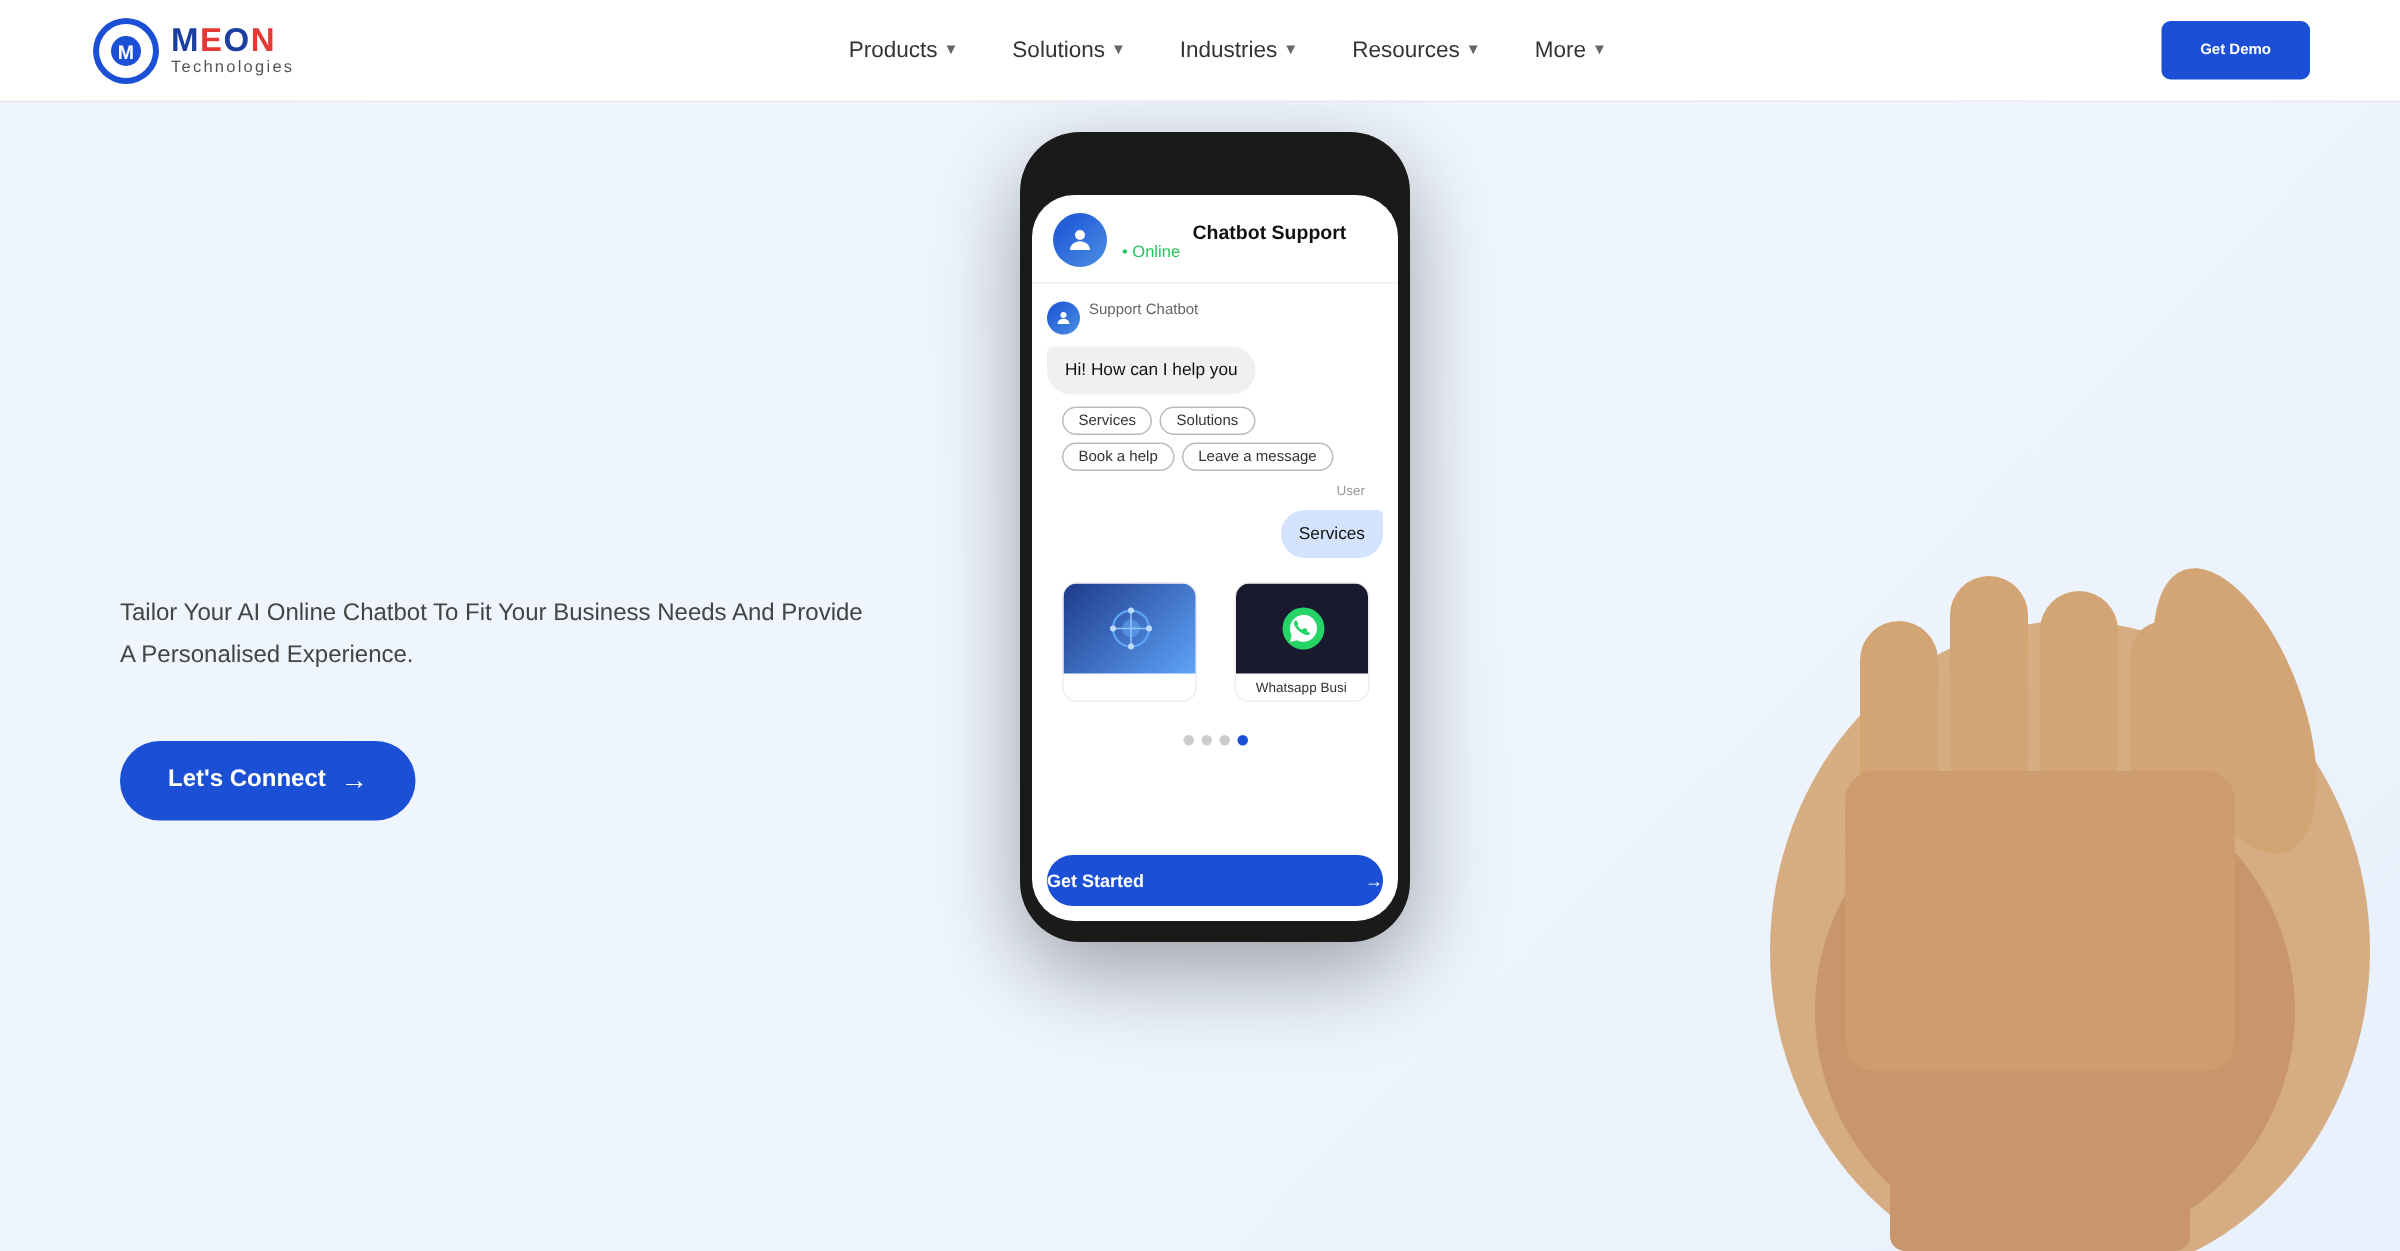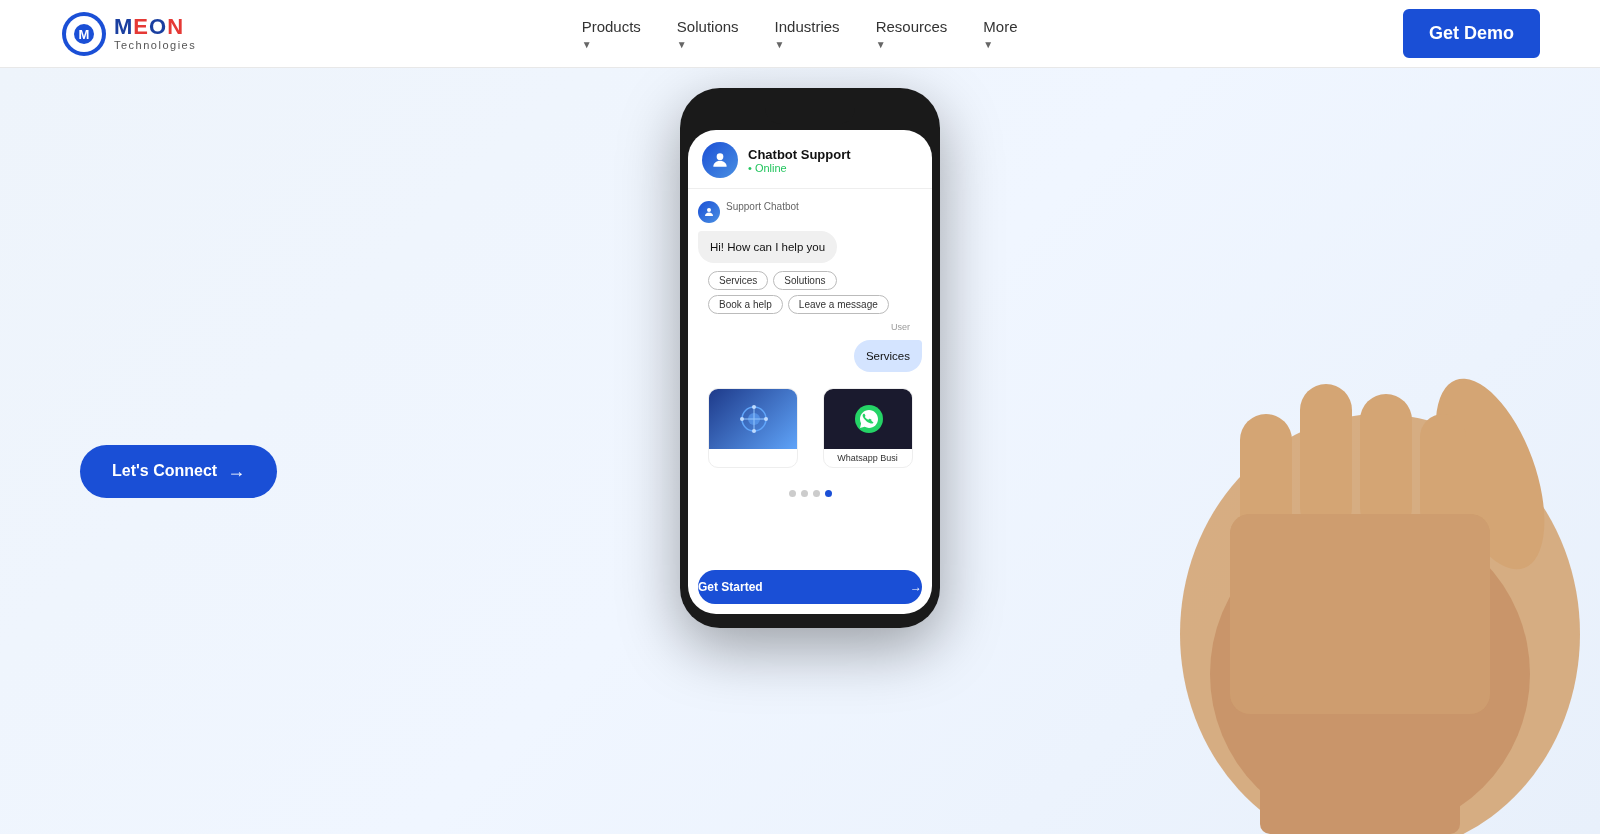--- a/index.html
+++ b/index.html
@@ -47,41 +47,40 @@
       letter-spacing: 1.5px;
       margin-top: 2px;
     }
     .nav-links {
       display: flex;
       align-items: center;
       gap: 8px;
     }
     .nav-item {
       display: flex;
-      align-items: flex-start;
+      align-items: center;
       gap: 4px;
       padding: 8px 14px;
       font-size: 15px;
       color: #333;
       cursor: pointer;
       border-radius: 4px;
       transition: background 0.2s;
-      flex-direction: column;
     }
     .nav-chevron {
       font-size: 10px;
       color: #666;
     }
     .get-demo-btn {
       background: #1a4fd6;
       color: #fff;
       border: 2px solid #1a4fd6;
       border-radius: 6px;
       padding: 12px 24px;
-      font-size: 18px;
+      font-size: 10px;
       font-weight: 600;
       cursor: pointer;
       transition: background 0.2s;
     }
 
     
     .hero {
       min-height: 766px;
       background: linear-gradient(135deg, #eef4fb 0%, #f0f6ff 50%, #e8f0fb 100%);
       display: flex;
@@ -201,20 +200,21 @@
       display: flex;
       align-items: center;
       justify-content: center;
       color: #fff;
       font-size: 16px;
     }
     .chat-header-info .chat-name {
       font-size: 13px;
       font-weight: 700;
       color: #111;
+      margin-left: 47px;
     }
     .chat-header-info .chat-status {
       font-size: 11px;
       color: #22c55e;
     }
 
     .chat-body {
       flex: 1;
       padding: 12px 10px;
       overflow-y: auto;
@@ -399,20 +399,21 @@
       <span>More</span>
       <span class="nav-chevron">▼</span>
     </div>
   </div>
 
   <button class="get-demo-btn">Get Demo</button>
 </nav>
 
 <section class="hero">
   <div class="hero-left">
+    <p class="hero-subtitle">Tailor Your AI Online Chatbot To Fit Your Business Needs And Provide A Personalised Experience.</p>
     <button class="hero-cta">
       <span>Let's Connect</span>
       <span class="arrow-right">→</span>
     </button>
   </div>
 
   <div class="hero-right">
 
     <svg class="hand-bg" viewBox="0 0 480 680" style="z-index:1;">
 

